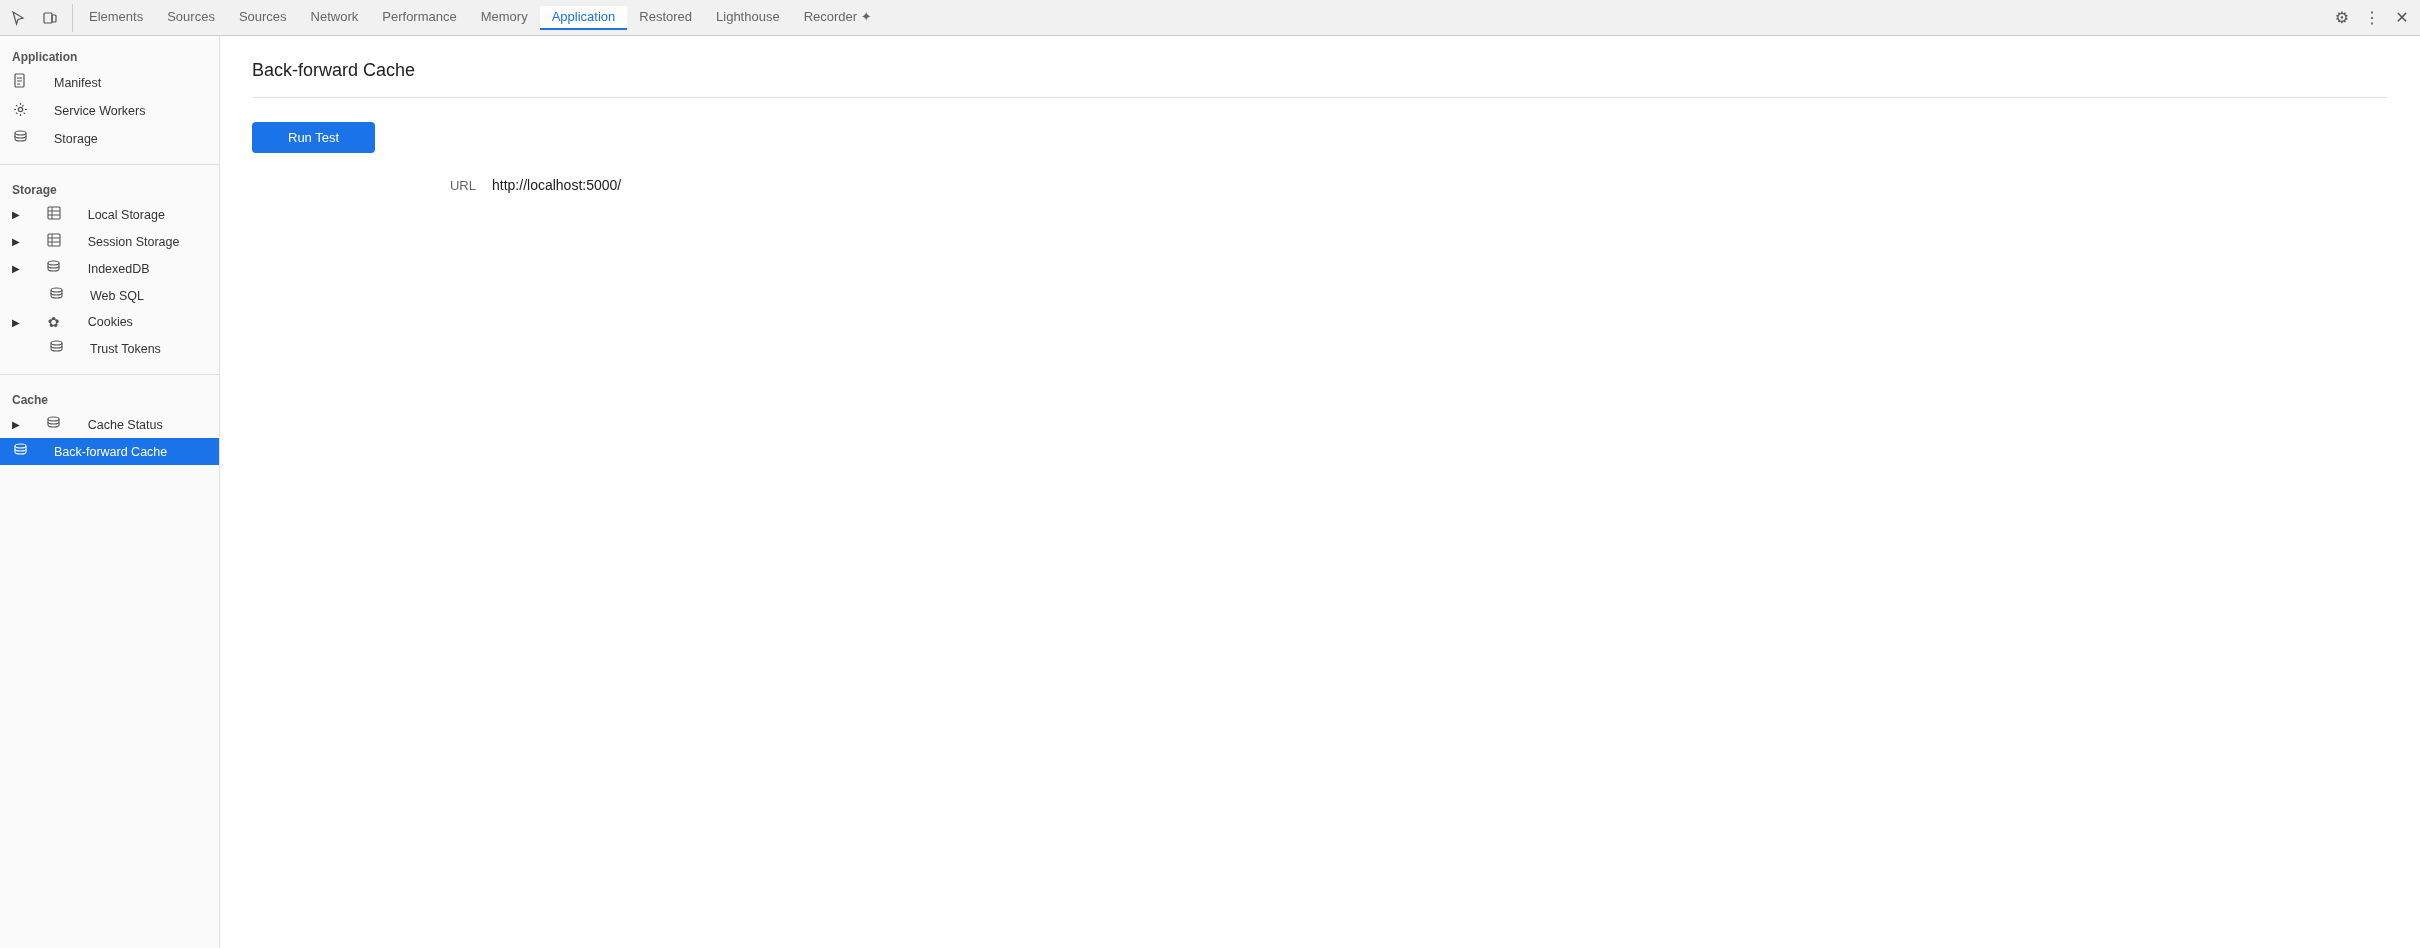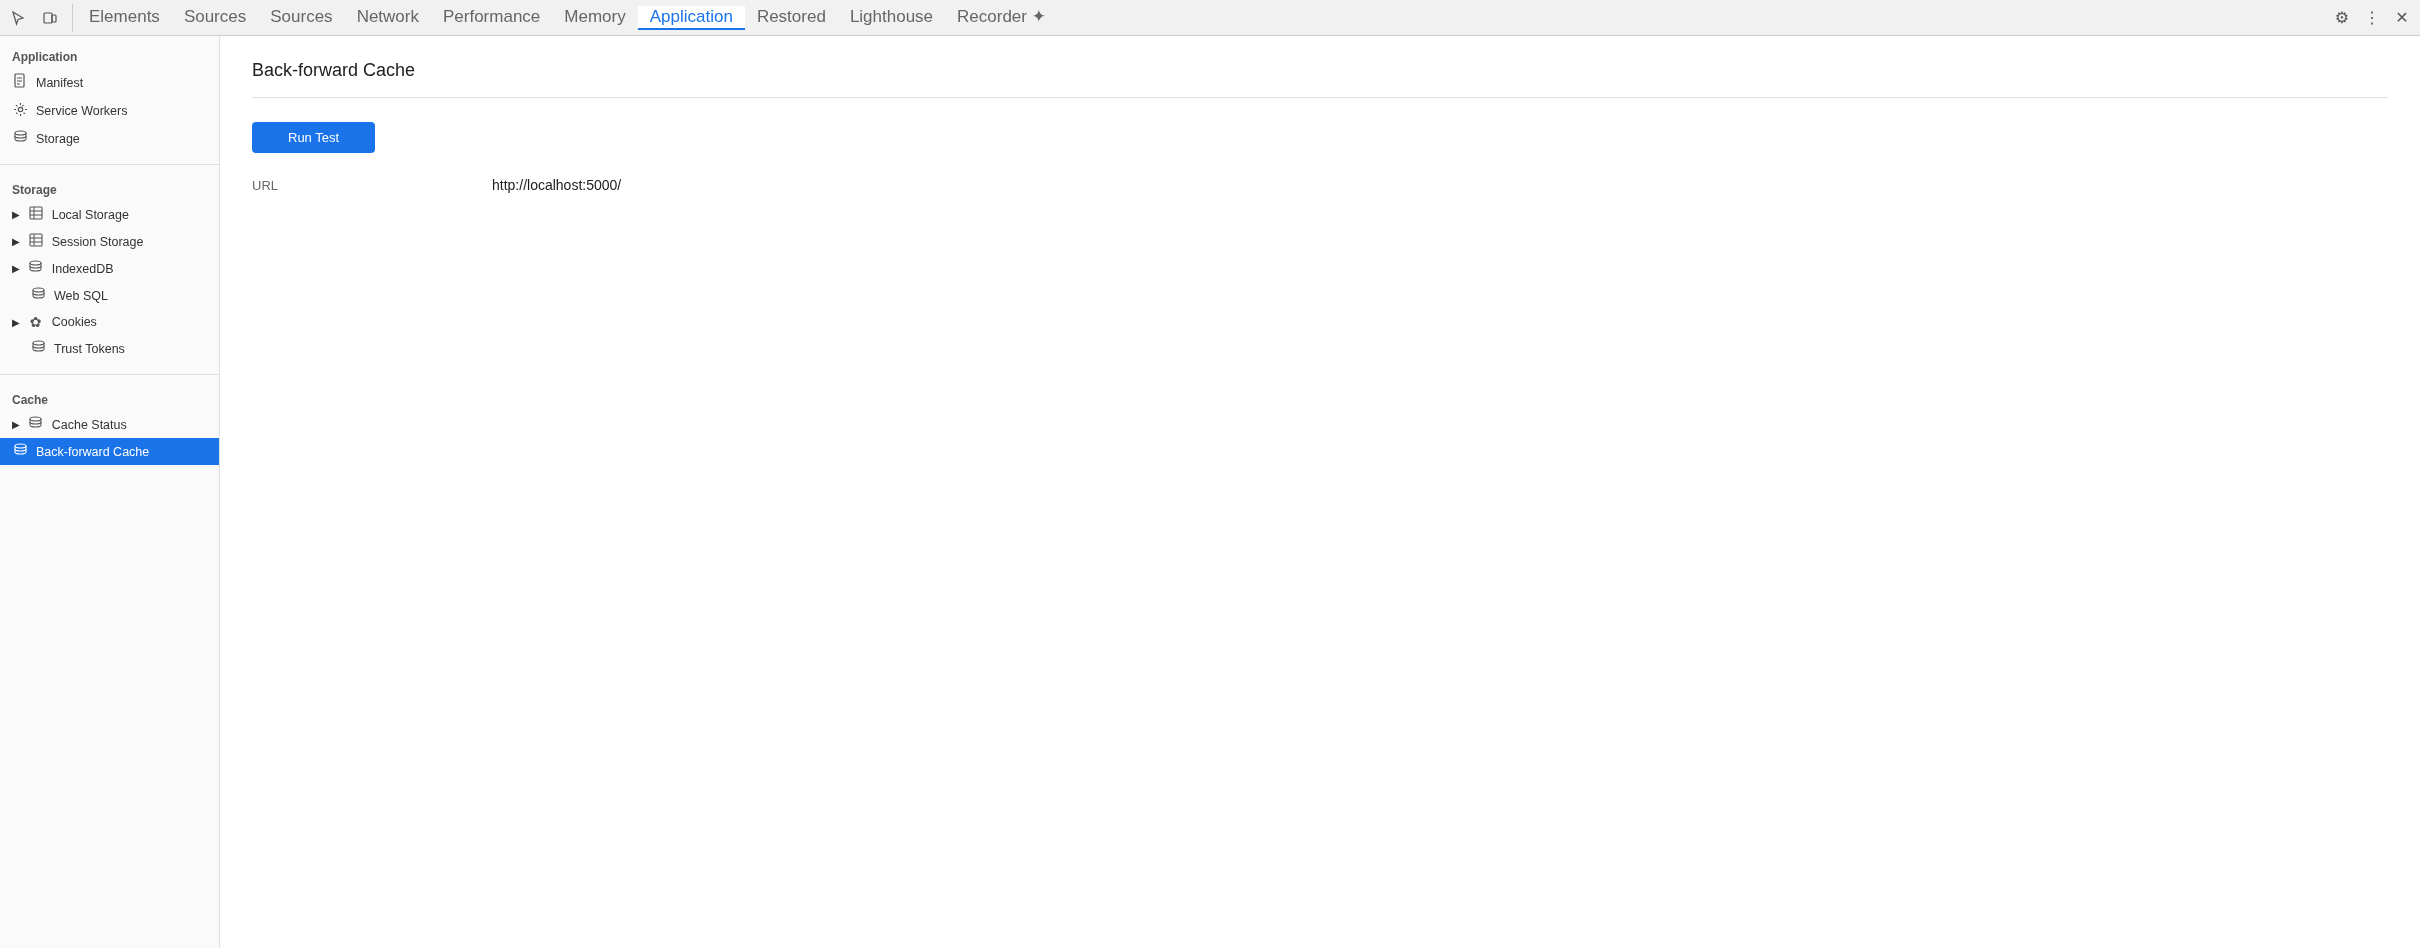--- a/index.html
+++ b/index.html
@@ -5,49 +5,49 @@
     * { box-sizing: border-box; margin: 0; padding: 0; }
     body { font-family: -apple-system, BlinkMacSystemFont, 'Segoe UI', Arial, sans-serif; font-size: 13px; background: #f5f5f5; color: #333; height: 948px; overflow: hidden; }
 
     .devtools-container { display: flex; flex-direction: column; height: 100%; background: #fff; }
 
     
     .tab-bar { display: flex; align-items: center; background: #f1f1f1; border-bottom: 1px solid #ccc; height: 36px; padding: 0 4px; flex-shrink: 0; }
     .tab-bar-left { display: flex; align-items: center; gap: 4px; padding-right: 8px; border-right: 1px solid #ccc; margin-right: 4px; }
     .icon-btn { width: 28px; height: 28px; display: flex; align-items: center; justify-content: center; cursor: pointer; border-radius: 3px; color: #555; font-size: 16px; }
     .tabs { display: flex; align-items: center; flex: 1; gap: 0; }
-    .tab { padding: 0 12px; height: 24px; display: flex; align-items: center; cursor: pointer; color: #666; font-size: 17px; border-bottom: 2px solid transparent; white-space: nowrap; }
+    .tab { padding: 0 12px; height: 24px; display: flex; align-items: center; cursor: pointer; color: #666; font-size: 13px; border-bottom: 2px solid transparent; white-space: nowrap; }
     .tab.active { color: #1a73e8; border-bottom: 2px solid #1a73e8; background: #fff; font-weight: 500; }
     .tab-bar-right { display: flex; align-items: center; gap: 2px; margin-left: auto; }
 
     
     .main-layout { display: flex; flex: 1; overflow: hidden; }
 
     
     .sidebar { width: 220px; min-width: 220px; border-right: 1px solid #e0e0e0; overflow-y: auto; background: #fafafa; display: flex; flex-direction: column; }
     .sidebar-section { padding: 8px 0; }
     .sidebar-section-header { font-size: 11px; font-weight: 600; color: #555; padding: 6px 12px 4px 12px; text-transform: none; letter-spacing: 0; font-size: 12px; }
-    .sidebar-item { display: flex; align-items: center; padding: 5px 12px; cursor: pointer; color: #333; font-size: 12.5px; gap: 8px; border-radius: 0; }
+    .sidebar-item { display: flex; align-items: center; padding: 5px 12px; cursor: pointer; color: #333; font-size: 12.5px; gap: 26px; border-radius: 0; }
     .sidebar-item.active { background: #1a73e8; color: #fff; }
     .sidebar-item.active .sidebar-icon { color: #fff; }
     .sidebar-icon { font-size: 14px; color: #555; flex-shrink: 0; width: 16px; text-align: center; }
     .sidebar-item.active .sidebar-icon { color: #fff; }
     .sidebar-divider { border: none; border-top: 1px solid #e0e0e0; margin: 4px 0; }
 
     
     .content { flex: 1; overflow-y: auto; padding: 0; background: #fff; }
     .content-inner { padding: 24px 32px; }
     .page-title { font-size: 18px; font-weight: 400; color: #202124; margin-bottom: 16px; }
     .content-divider { border: none; border-top: 1px solid #e0e0e0; margin: 0 0 24px 0; }
 
     .run-test-btn { background: #1a73e8; color: #fff; border: none; padding: 8px 36px; font-size: 13px; border-radius: 4px; cursor: pointer; font-weight: 500; margin-bottom: 24px; }
 
     .info-grid { display: grid; gap: 16px; }
     .info-row { display: flex; align-items: center; gap: 0; }
-    .info-label { color: #666; font-size: 13px; min-width: 240px; text-align: left; padding-right: 16px; flex-shrink: 0; }
+    .info-label { color: #666; font-size: 13px; min-width: 240px; text-align: right; padding-right: 16px; flex-shrink: 0; }
     .info-value { color: #202124; font-size: 14px; }
     .info-value-boxed { border: 2px solid #d93025; padding: 4px 12px; font-size: 13px; color: #202124; }
 
     .chevron { display: inline-block; font-size: 10px; }
   </style>
 </head>
 <body>
 
 <div class="devtools-container">
 

